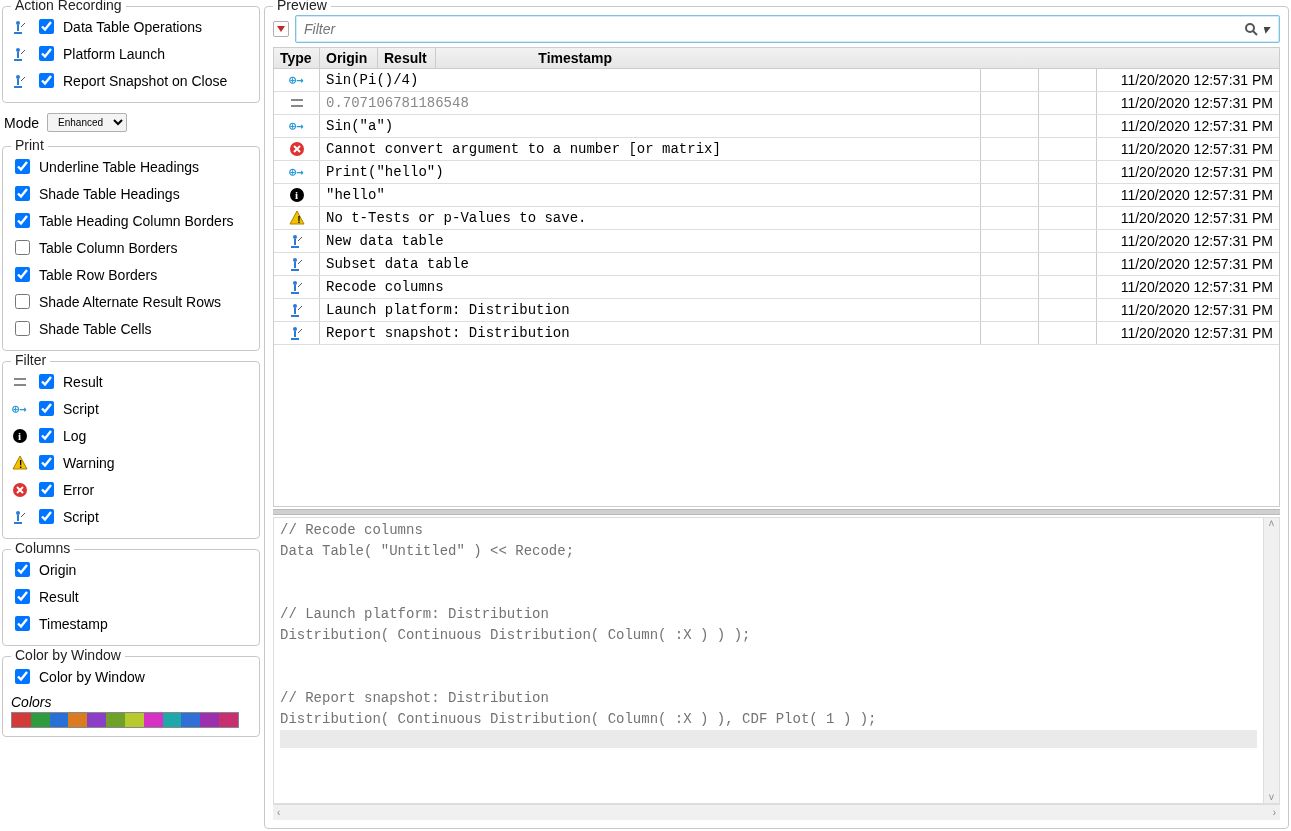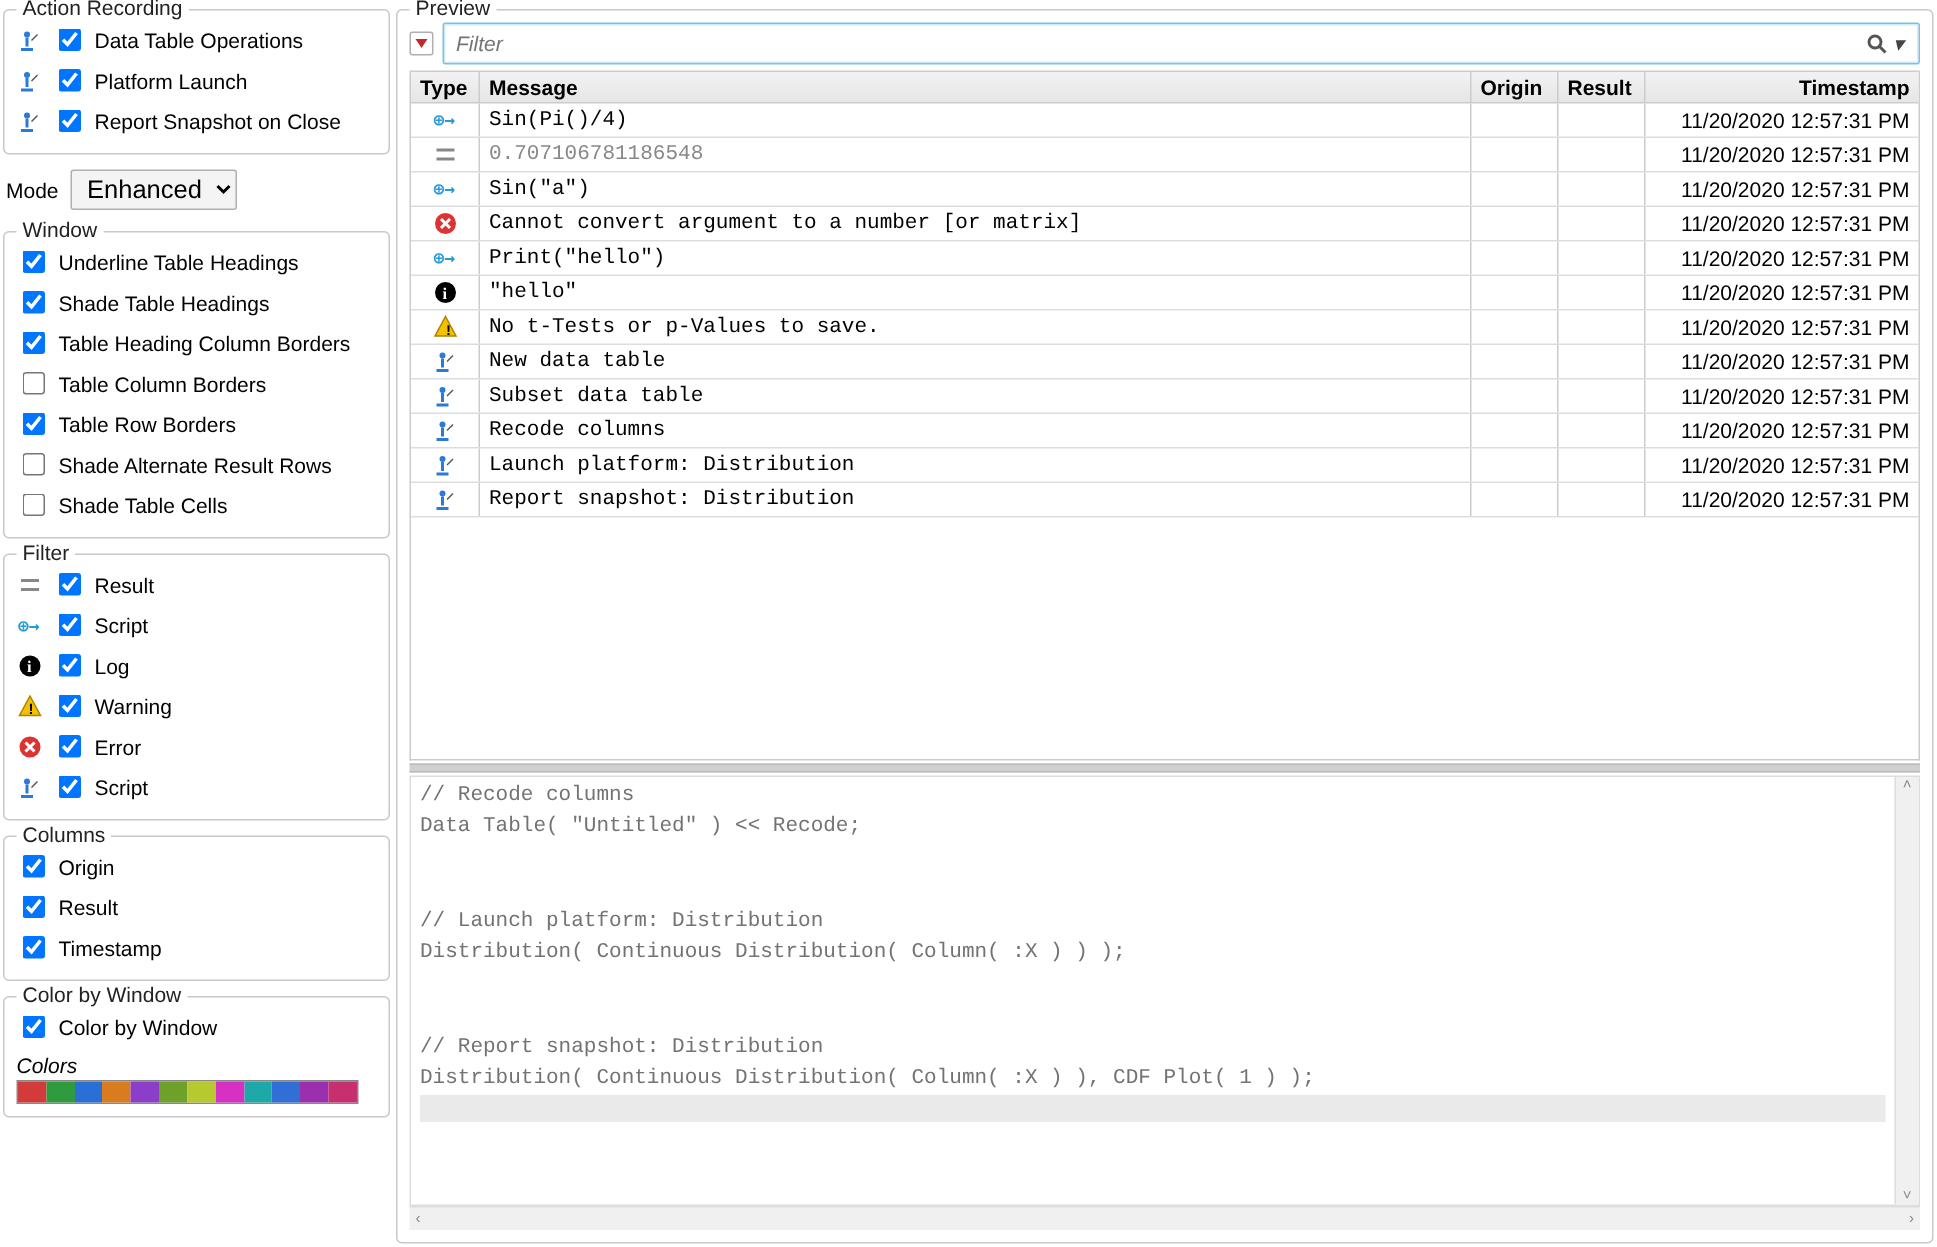--- a/index.html
+++ b/index.html
@@ -60,21 +60,21 @@
   .mode-row {
     display: flex;
     align-items: center;
     gap: 8px;
     padding: 4px 2px;
   }
   select {
     border: 1px solid #b0b0b0;
     background: #f4f4f4;
     padding: 2px 6px;
-    font-size: 17px;
+    font-size: 10px;
     border-radius: 2px;
   }
   .colors-label { margin-top: 4px; font-style: italic; }
   .swatches {
     display: flex;
     height: 16px;
     border: 1px solid #888;
     width: 228px;
     margin-top: 2px;
   }
@@ -272,21 +272,21 @@
     </div>
 
     <div class="mode-row">
       <span>Mode</span>
       <select>
         <option>Enhanced</option>
       </select>
     </div>
 
     <div class="group">
-      <span class="group-title">Window</span>
+      <span class="group-title">Print</span>
       <div id="table-items">
           <div class="check-row">
             <input type="checkbox" checked="" style="">
             <span>Underline Table Headings</span>
           </div>
           <div class="check-row">
             <input type="checkbox" checked="" style="">
             <span>Shade Table Headings</span>
           </div>
           <div class="check-row">
@@ -440,21 +440,20 @@
               <line x1="9" y1="9" x2="13" y2="13" stroke="#555" stroke-width="2"></line>
             </svg>
         </span>
         <span class="dd-caret">▾</span>
       </div>
     </div>
 
     <div class="log-table">
       <div class="log-head">
         <div class="col-type">Type</div>
-        <div class="col-msg">Message</div>
         <div class="col-origin">Origin</div>
         <div class="col-result">Result</div>
         <div class="col-ts">Timestamp</div>
       </div>
       <div id="log-rows">
           <div class="log-row">
             <div class="col-type">
               <svg width="16" height="16">
                 <text x="0" y="12" font-size="12" font-weight="bold" fill="#2a9ad6" font-family="monospace">⊕→</text>
               </svg>

